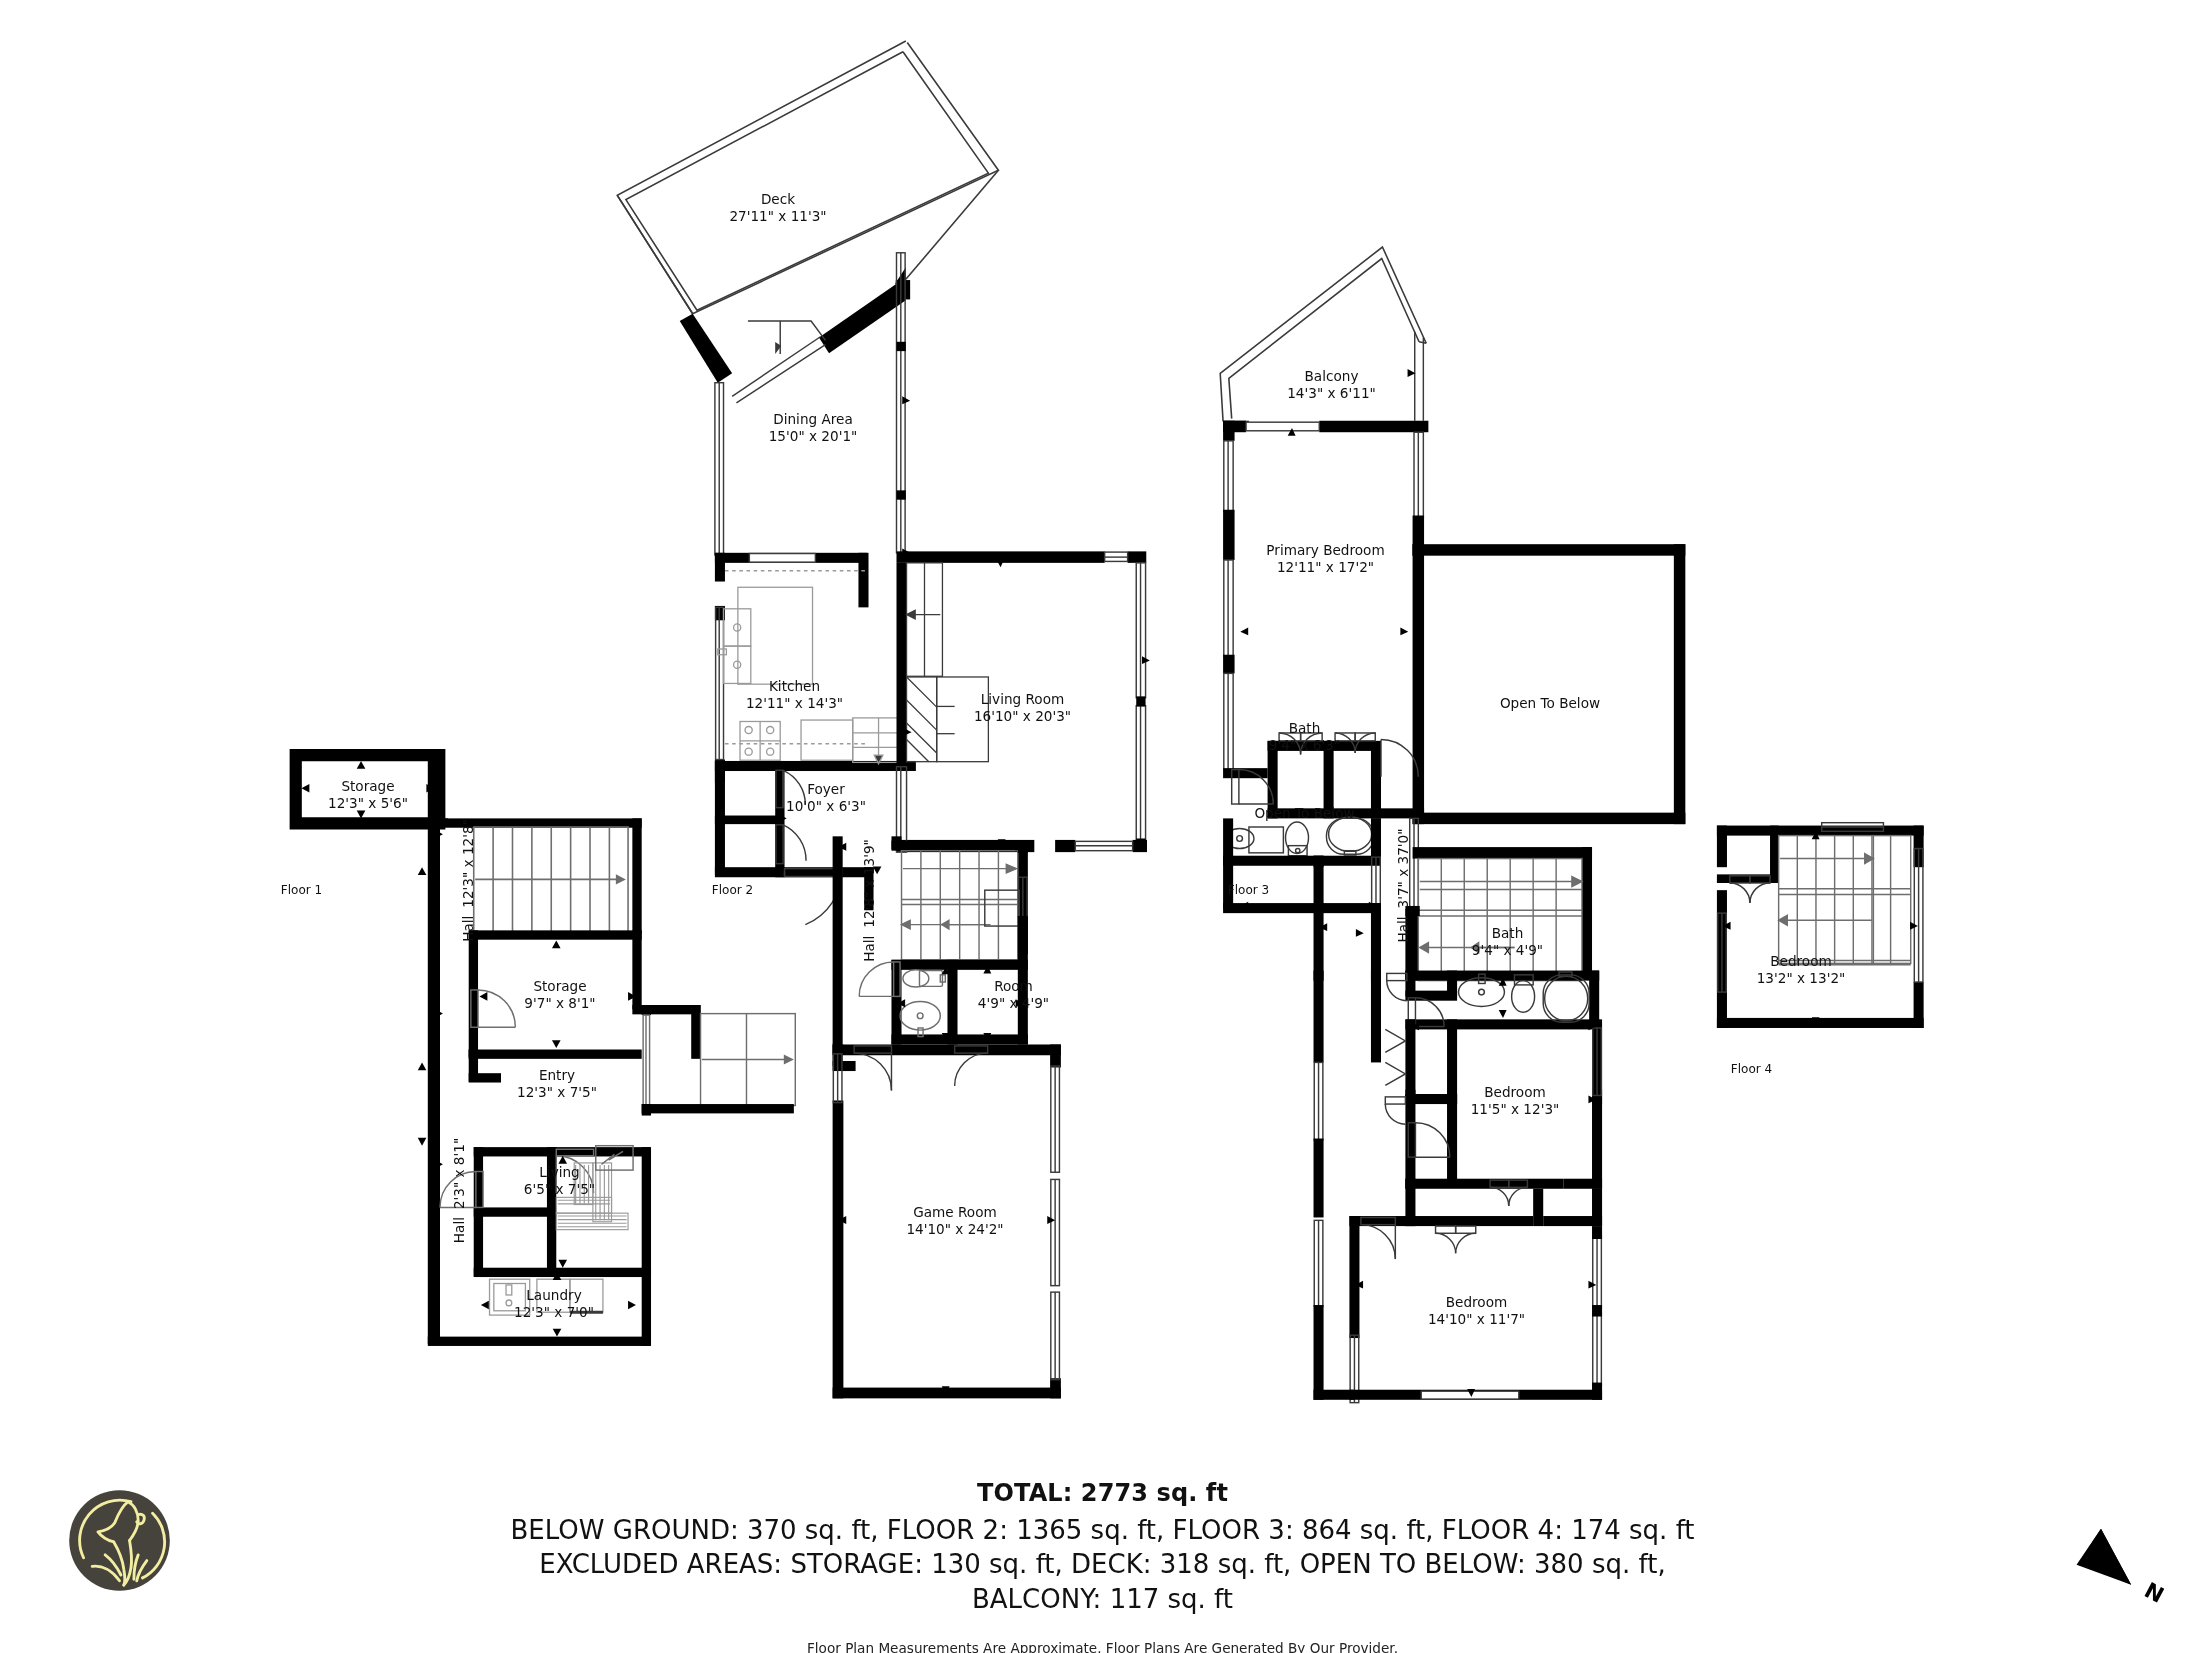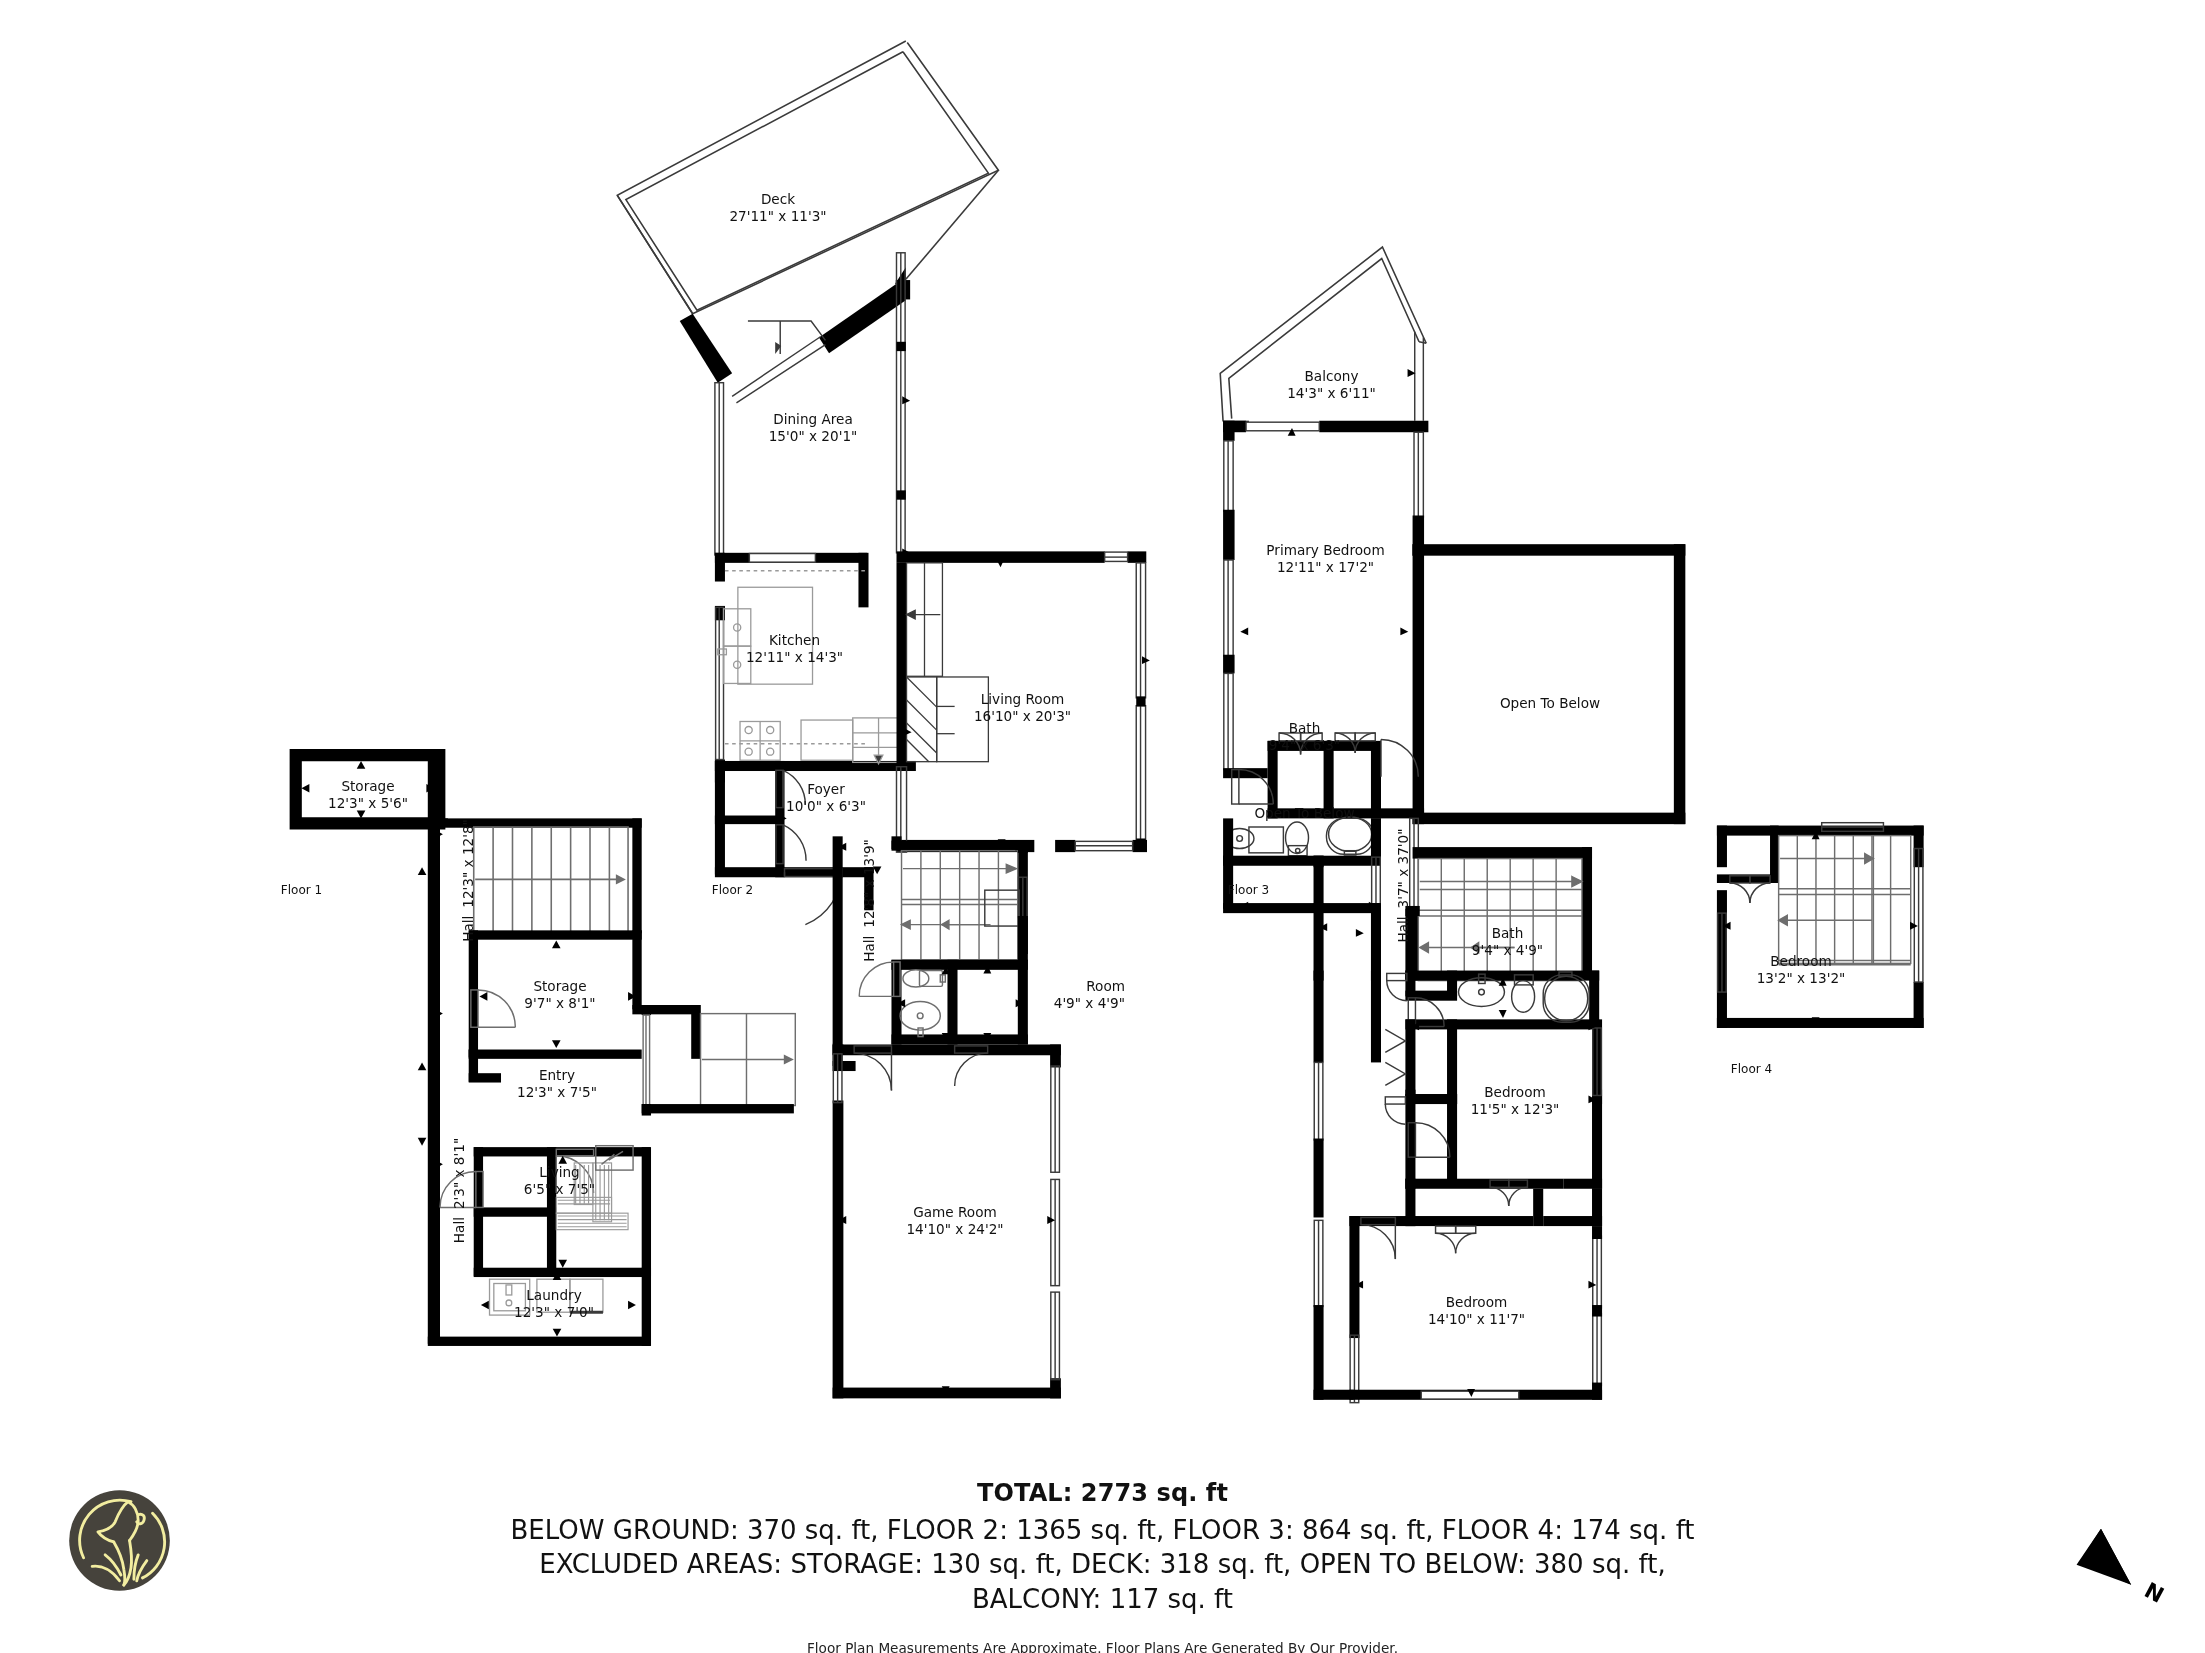--- a/index.html
+++ b/index.html
@@ -774,41 +774,41 @@
 <div class="lbl" style="left:699px;top:191px;width:158px;">
   <div class="rname">Deck</div>
   <div class="rdim">27'11" x 11'3"</div>
 </div>
 
 <div class="lbl" style="left:734px;top:411px;width:158px;">
   <div class="rname">Dining Area</div>
   <div class="rdim">15'0" x 20'1"</div>
 </div>
 
-<div class="lbl" style="left:719px;top:632px;width:151px;">
+<div class="lbl" style="left:719px;top:678px;width:151px;">
   <div class="rname">Kitchen</div>
   <div class="rdim">12'11" x 14'3"</div>
 </div>
 
 <div class="lbl" style="left:933px;top:691px;width:179px;">
   <div class="rname">Living Room</div>
   <div class="rdim">16'10" x 20'3"</div>
 </div>
 
 <div class="lbl" style="left:754px;top:781px;width:144px;">
   <div class="rname">Foyer</div>
   <div class="rdim">10'0" x 6'3"</div>
 </div>
 
 <div class="lbl vert" style="left:805px;top:892px;width:129px;transform:rotate(-90deg);">
   <div class="rname" style="display:inline-block;">Hall</div>
   <div class="rdim" style="display:inline-block;margin-left:4.3px;">12'8" x 13'9"</div>
 </div>
 
-<div class="lbl" style="left:996px;top:978px;width:129px;text-align:right;">
+<div class="lbl" style="left:949px;top:978px;width:129px;">
   <div class="rname">Room</div>
   <div class="rdim">4'9" x 4'9"</div>
 </div>
 
 <div class="lbl" style="left:876px;top:1204px;width:158px;">
   <div class="rname">Game Room</div>
   <div class="rdim">14'10" x 24'2"</div>
 </div>
 
 <div class="lbl floorlbl" style="left:668px;top:883px;width:129px;text-align:center;">Floor 2</div>

